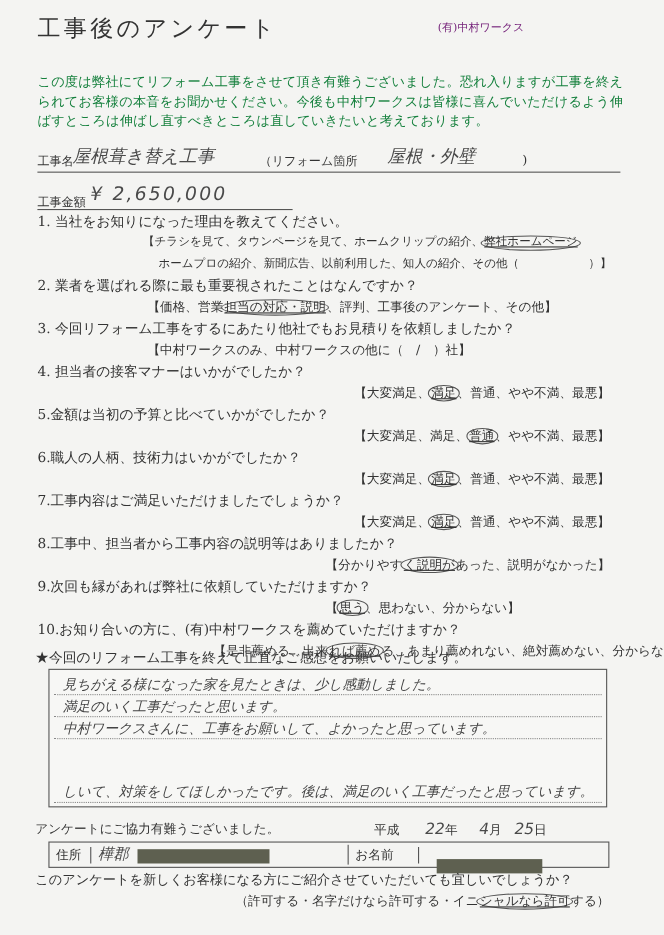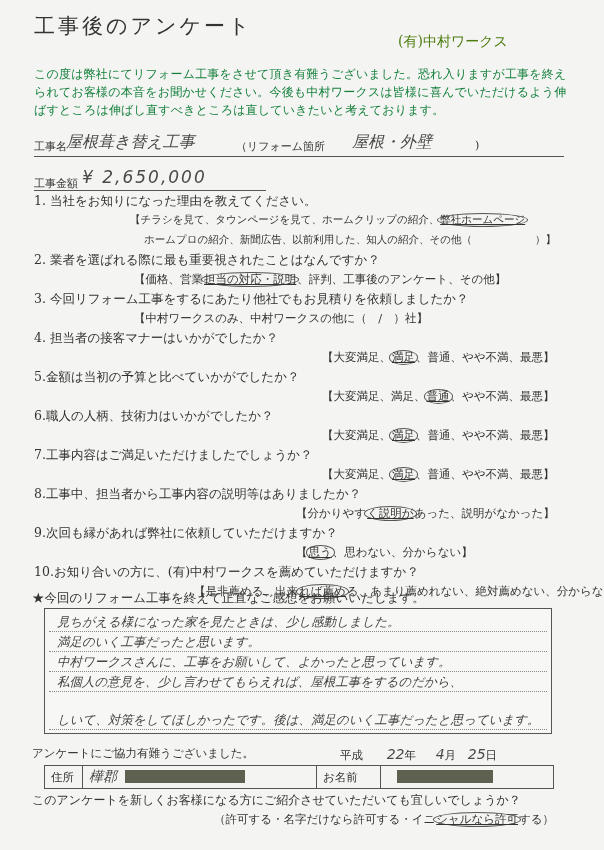--- a/index.html
+++ b/index.html
@@ -3,33 +3,33 @@
 <meta charset="utf-8">
 <style>
   html,body{margin:0;padding:0;}
   body{
     width:604px;height:850px;overflow:hidden;position:relative;
     background:#f4f4f2;color:#3a3a3a;
     font-family:"DejaVu Serif","Liberation Serif",serif;
   }
   .abs{position:absolute;white-space:nowrap;}
   .title{left:34px;top:12px;font-size:21px;letter-spacing:3px;color:#333;font-weight:normal;}
-  .company{left:398px;top:33px;font-size:14px;color:#4d7c0f;}
+  .company{left:398px;top:18px;font-size:10px;color:#701a75;}
   .intro{left:34px;font-size:12px;color:#15803d;letter-spacing:0.2px;}
   .hand{font-family:"DejaVu Sans","Liberation Sans",sans-serif;color:#4a4a4a;font-style:italic;}
   .label-small{font-size:11px;color:#333;}
   .uline{position:absolute;height:0;border-top:1px solid #555;}
   .q{left:34px;font-size:12.5px;color:#333;}
   .opt{font-size:11.5px;color:#333;}
   .opt-small{font-size:10.5px;color:#333;}
   .circle{display:inline-block;border:1px solid #555;border-radius:50%;padding:0 2px;margin:-2px -2px;line-height:1.1;text-decoration:underline;}
   .comment-box{position:absolute;left:44px;top:608px;width:506px;height:124px;border:1px solid #555;background:#f7f7f5;}
   .cline{position:absolute;left:4px;right:4px;border-bottom:1px dotted #888;height:18px;
     font-family:"DejaVu Sans","Liberation Sans",sans-serif;font-size:12.5px;color:#444;font-style:italic;padding-left:8px;line-height:18px;overflow:hidden;}
-  .info-table{position:absolute;left:44px;top:765px;width:508px;height:22px;border:1px solid #555;display:flex;}
+  .info-table{position:absolute;left:44px;top:765px;width:508px;height:22px;border:1px solid #555;display:flex;align-items:center;}
   .cell{border-right:1px solid #555;display:flex;align-items:center;font-size:11.5px;color:#333;padding-left:6px;box-sizing:border-box;position:relative;}
   .cell:last-child{border-right:none;}
   .redact{position:absolute;background:#5e6050;height:13px;}
 </style>
 </head>
 <body>
 
 <div class="abs title">工事後のアンケート</div>
 <div class="abs company">(有)中村ワークス</div>
 
@@ -110,21 +110,20 @@
 <div class="abs opt" style="left:194px;top:584px">
   <span>【是非薦める、出来</span><span class="circle">れば薦め</span><span>る、あまり薦めれない、絶対薦めない、分からない】</span>
 </div>
 
 <div class="abs q" style="top:588px;left:32px;top:590px">★今回のリフォーム工事を終えて正直なご感想をお願いいたします。</div>
 
 <div class="comment-box">
   <div class="cline" style="top:24px">満足のいく工事だったと思います。</div>
   <div class="cline" style="top:4px">見ちがえる様になった家を見たときは、少し感動しました。</div>
   <div class="cline" style="top:44px">中村ワークスさんに、工事をお願いして、よかったと思っています。</div>
-  <div class="cline" style="top:64px">私個人の意見を、少し言わせてもらえれば、屋根工事をするのだから、</div>
   <div class="cline" style="top:102px">しいて、対策をしてほしかったです。後は、満足のいく工事だったと思っています。</div>
 </div>
 
 <div class="abs" style="left:32px;top:746px;font-size:11.5px;color:#333">アンケートにご協力有難うございました。</div>
 <div class="abs" style="left:340px;top:746px;font-size:11.5px;color:#333">
   <span>平成</span>
   <span class="hand" style="font-size:14px;margin-left:20px">22</span><span>年</span>
   <span class="hand" style="font-size:14px;margin-left:16px">4</span><span>月</span>
   <span class="hand" style="font-size:14px;margin-left:8px">25</span><span>日</span>
 </div>

